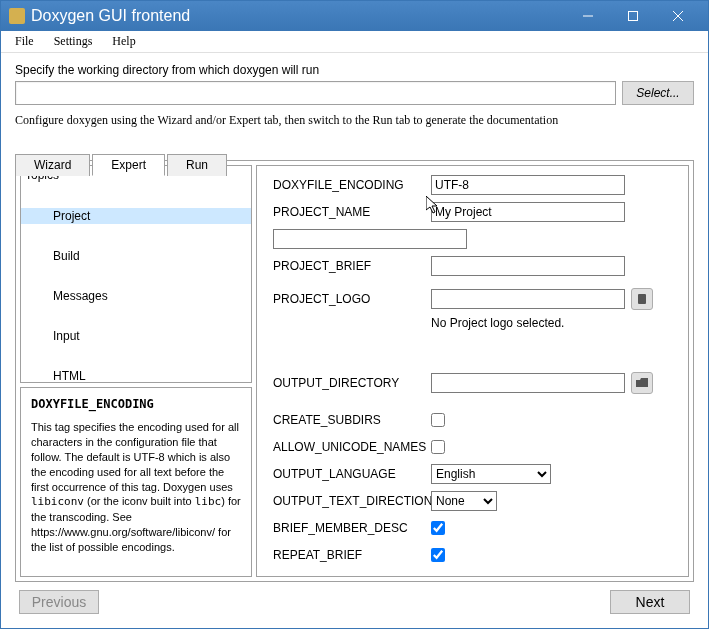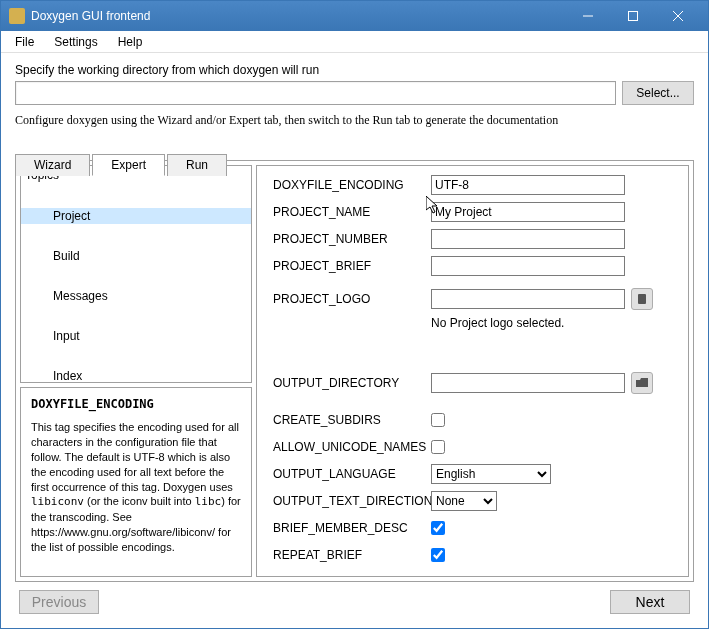--- a/index.html
+++ b/index.html
@@ -1,28 +1,28 @@
 <!DOCTYPE html>
 <html><head>
 <meta charset="utf-8">
 <style>
 * { box-sizing: border-box; margin: 0; padding: 0; }
 body { font-family: "Segoe UI", Tahoma, sans-serif; font-size: 12px; background: #fff; width: 709px; height: 629px; overflow: hidden; border: 1px solid #3a76b5; }
 .titlebar { background: linear-gradient(to bottom, #4a86c5, #3a76b5); color: #fff; height: 30px; display: flex; align-items: center; padding: 0 8px; }
 .titlebar-icon { width: 16px; height: 16px; background: #d4b050; border-radius: 2px; margin-right: 6px; }
-.titlebar-title { flex: 1; font-size: 12px; }
+.titlebar-title { flex: 1; font-size: 16px; }
 .winbtn { width: 45px; height: 28px; display: flex; align-items: center; justify-content: center; cursor: pointer; }
 .winbtn svg { stroke: #fff; fill: none; stroke-width: 1; }
 .menubar { background: #fff; height: 22px; display: flex; align-items: center; padding: 0 4px; border-bottom: 1px solid #e0e0e0; }
-.menuitem { padding: 20px 10px; cursor: pointer; }
+.menuitem { padding: 20px 10px; cursor: pointer; font-family: Liberation Serif, serif; }
 .content { padding: 10px 14px; }
 .spec-label { margin-bottom: 4px; }
 .dir-row { display: flex; gap: 6px; margin-bottom: 8px; }
 .dir-input { flex: 1; height: 24px; border: 1px solid #a0a0a0; background: #fff; padding: 0 4px; box-shadow: inset 1px 1px 1px rgba(0,0,0,0.05); }
-.sel-btn { width: 72px; height: 24px; background: #e1e1e1; border: 1px solid #adadad; cursor: pointer; font-size: 12px; }
+.sel-btn { width: 72px; height: 24px; background: #e1e1e1; border: 1px solid #adadad; cursor: pointer; font-size: 12px; font-style: italic; }
 .conf-label { margin-bottom: 10px; font-family: Liberation Serif, serif; }
 .tabs { display: flex; border-bottom: 1px solid #a0a0a0; margin-bottom: 0; }
 .tab { padding: 3px 18px; border: 1px solid #a0a0a0; border-bottom: none; background: #f0f0f0; margin-right: 2px; cursor: pointer; position: relative; top: 16px; }
 .tab.active { background: #fff; border-bottom: 1px solid #fff; }
 .tab-body { display: flex; gap: 4px; border: 1px solid #a0a0a0; border-top: none; padding: 4px; }
 .left-col { width: 232px; display: flex; flex-direction: column; gap: 4px; }
 .topics-box { border: 1px solid #a0a0a0; background: #fff; height: 218px; display: flex; flex-direction: column; }
 .topics-title { padding: 2px 4px; }
 .topics-list { flex: 1; overflow-y: scroll; }
 .topic-item { padding: 1px 4px 1px 32px; cursor: pointer; margin-top: 24px; }
@@ -92,21 +92,20 @@
 
   <div class="tab-body">
     <div class="left-col">
       <div class="topics-box">
         <div class="topics-title">Topics</div>
         <div class="topics-list">
           <div class="topic-item sel">Project</div>
           <div class="topic-item">Build</div>
           <div class="topic-item">Messages</div>
           <div class="topic-item">Input</div>
-          <div class="topic-item">Index</div>
           <div class="topic-item">HTML</div>
           <div class="topic-item">LaTeX</div>
           <div class="topic-item">RTF</div>
           <div class="topic-item">Man</div>
           <div class="topic-item">XML</div>
         </div>
       </div>
       <div class="help-box">
         <div class="help-title">DOXYFILE_ENCODING</div>
         <div class="help-text">
@@ -118,21 +117,20 @@
     <div class="right-col">
       <div class="field-row">
         <div class="field-label">DOXYFILE_ENCODING</div>
         <input class="field-input" value="UTF-8" style="">
       </div>
       <div class="field-row">
         <div class="field-label">PROJECT_NAME</div>
         <input class="field-input" value="My Project" style="">
       </div>
       <div class="field-row">
-        <div class="field-label">PROJECT_NUMBER</div>
         <input class="field-input" value="" style="">
       </div>
       <div class="field-row">
         <div class="field-label">PROJECT_BRIEF</div>
         <input class="field-input" value="" style="">
       </div>
       <div style="height:6px"></div>
       <div class="field-row">
         <div class="field-label">PROJECT_LOGO</div>
         <input class="field-input" value="" style="">

